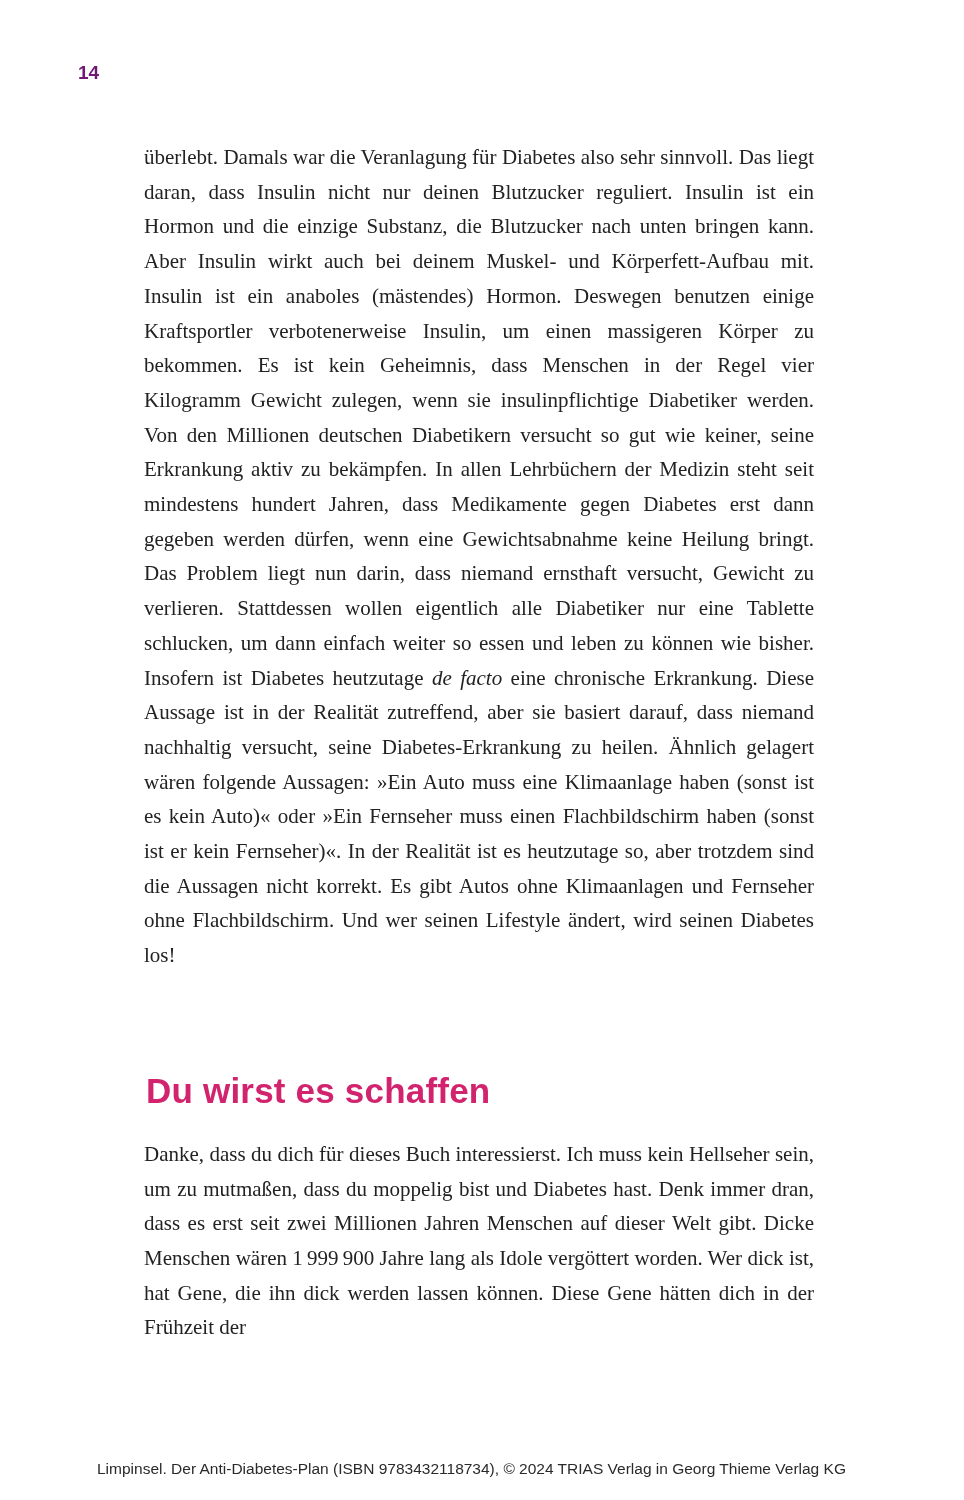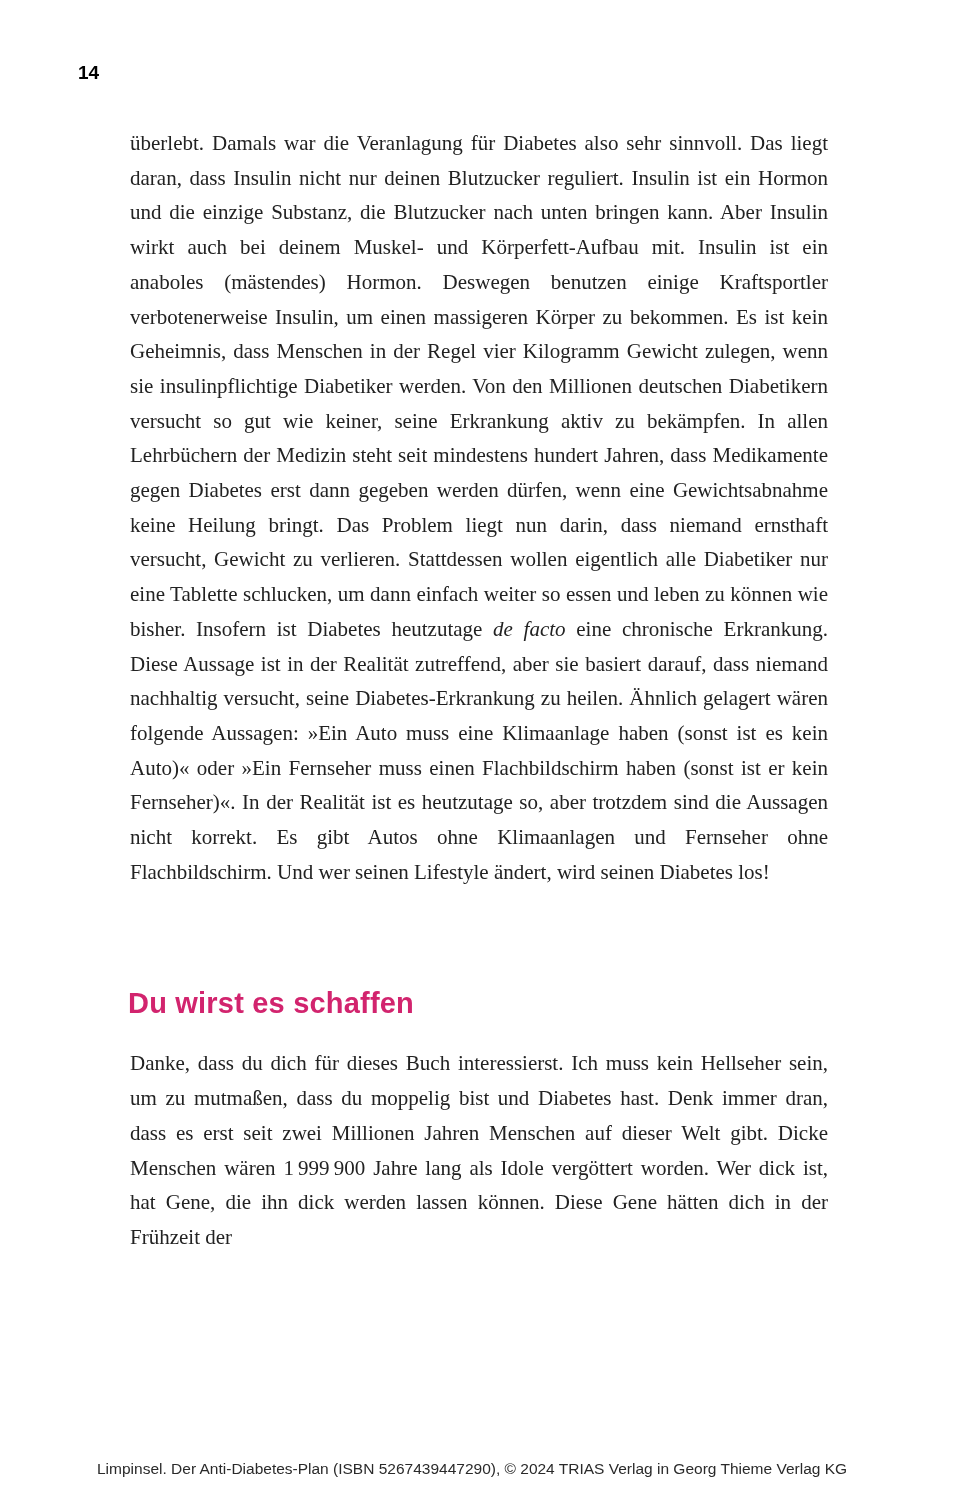--- a/index.html
+++ b/index.html
@@ -22,52 +22,52 @@
     top: 62px;
     left: 78px;
     display: flex;
     align-items: baseline;
     font-family: "Liberation Sans", sans-serif;
     font-size: 19px;
     line-height: 1.2;
   }
   .page-number {
     font-weight: 700;
-    color: #000000;
+    color: #701a75;
     margin-right: 38px;
   }
   .chapter-title {
     font-weight: 400;
     color: #3c3c3c;
   }
   
   .content {
     position: absolute;
     top: 124px;
     left: 128px;
     width: 702px;
   }
   .body-paragraph {
-    margin: 2px;
+    margin: 16px;
     font-family: "Liberation Serif", serif;
     font-size: 21px;
     line-height: 34.7px;
     text-align: justify;
     color: #222222;
     hyphens: auto;
     -webkit-hyphens: auto;
   }
   .body-paragraph .italic {
     font-style: italic;
   }
   
   .section-heading {
-    margin: 98px 0 26px 0;
+    margin: 98px 0 26px 18px;
     font-family: "Liberation Sans", sans-serif;
-    font-size: 29px;
+    font-size: 35px;
     font-weight: 700;
     letter-spacing: 0.2px;
     color: #d2246e;
     text-align: left;
   }
   
   .footer-credit {
     position: absolute;
     left: 97px;
     bottom: 22px;
@@ -89,15 +89,15 @@
   <div class="content">
 
     <p class="body-paragraph"><span>überlebt. Damals war die Veranlagung für Diabetes also sehr sinnvoll. Das liegt daran, dass Insulin nicht nur deinen Blutzucker reguliert. Insulin ist ein Hormon und die einzige Substanz, die Blutzucker nach unten bringen kann. Aber Insulin wirkt auch bei deinem Muskel- und Körperfett-Aufbau mit. Insulin ist ein anaboles (mästendes) Hormon. Deswegen benutzen einige Kraftsportler verbotenerweise Insulin, um einen massigeren Körper zu bekommen. Es ist kein Geheimnis, dass Menschen in der Regel vier Kilogramm Gewicht zulegen, wenn sie insulinpflichtige Diabetiker werden. Von den Millionen deutschen Diabetikern versucht so gut wie keiner, seine Erkrankung aktiv zu bekämpfen. In allen Lehrbüchern der Medizin steht seit mindestens hundert Jahren, dass Medikamente gegen Diabetes erst dann gegeben werden dürfen, wenn eine Gewichtsabnahme keine Heilung bringt. Das Problem liegt nun darin, dass niemand ernsthaft versucht, Gewicht zu verlieren. Stattdessen wollen eigentlich alle Diabetiker nur eine Tablette schlucken, um dann einfach weiter so essen und leben zu können wie bisher. Insofern ist Diabetes heutzutage </span><span class="italic">de facto</span><span> eine chronische Erkrankung. Diese Aussage ist in der Realität zutreffend, aber sie basiert darauf, dass niemand nachhaltig versucht, seine Diabetes-Erkrankung zu heilen. Ähnlich gelagert wären folgende Aussagen: »Ein Auto muss eine Klimaanlage haben (sonst ist es kein Auto)« oder »Ein Fernseher muss einen Flachbildschirm haben (sonst ist er kein Fernseher)«. In der Realität ist es heutzutage so, aber trotzdem sind die Aussagen nicht korrekt. Es gibt Autos ohne Klimaanlagen und Fernseher ohne Flachbildschirm. Und wer seinen Lifestyle ändert, wird seinen Diabetes los!</span></p>
 
     <h2 class="section-heading">Du wirst es schaffen</h2>
 
     <p class="body-paragraph">Danke, dass du dich für dieses Buch interessierst. Ich muss kein Hellseher sein, um zu mutmaßen, dass du moppelig bist und Diabetes hast. Denk immer dran, dass es erst seit zwei Millionen Jahren Menschen auf dieser Welt gibt. Dicke Menschen wären 1 999 900 Jahre lang als Idole vergöttert worden. Wer dick ist, hat Gene, die ihn dick werden lassen können. Diese Gene hätten dich in der Frühzeit der</p>
 
   </div>
 
-  <div class="footer-credit">Limpinsel. Der Anti-Diabetes-Plan (ISBN 5267439447290), © 2024 TRIAS Verlag in Georg Thieme Verlag KG</div>
+  <div class="footer-credit">Limpinsel. Der Anti-Diabetes-Plan (ISBN 9783432118734), © 2024 TRIAS Verlag in Georg Thieme Verlag KG</div>
 
 </div>
 
 </body></html>

